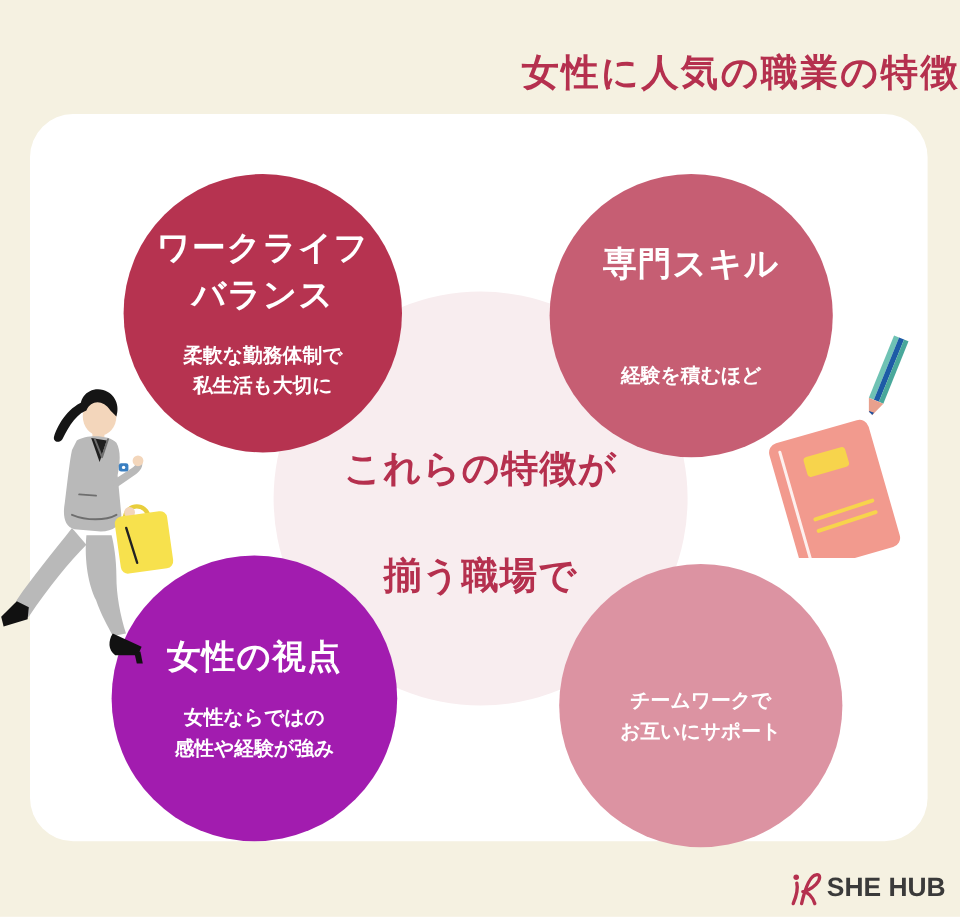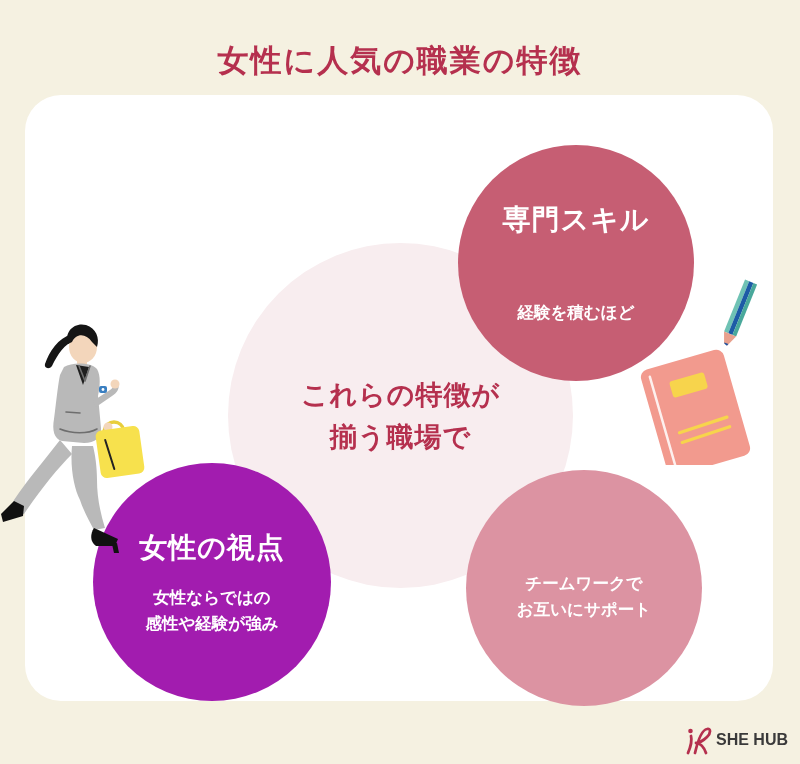--- a/index.html
+++ b/index.html
@@ -5,75 +5,86 @@
   * { margin:0; padding:0; box-sizing:border-box; }
   html,body { width:800px; height:764px; }
   body {
     background:#f5f1e1;
     font-family:"DejaVu Sans", sans-serif;
     position:relative;
     overflow:hidden;
   }
   .page-title {
     position:absolute; top:40px; left:0; width:100%;
-    text-align:center;
+    text-align:right;
     font-size:31px; font-weight:bold;
     color:#b5304e; letter-spacing:2px;
   }
   .card {
     position:absolute; left:25px; top:95px;
     width:748px; height:606px;
     background:#ffffff; border-radius:36px;
   }
   .center-circle {
     position:absolute; left:203px; top:148px;
     width:345px; height:345px; border-radius:50%;
     background:#f8edef;
     display:flex; flex-direction:column; justify-content:center; align-items:center;
     text-align:center; z-index:1;
   }
   .center-line {
-    color:#b5304e; font-size:27px; font-weight:bold; line-height:1.55;
+    color:#b5304e; font-size:31px; font-weight:bold; line-height:1.55;
     letter-spacing:1px;
+    margin-top:40px;
   }
   .feature {
     position:absolute; border-radius:50%;
     display:flex; flex-direction:column; justify-content:center; align-items:center;
     text-align:center; color:#ffffff; z-index:2;
   }
   .f-tl { left:78px;  top:50px;  width:232px; height:232px; background:#b63350; }
   .f-tr { left:433px; top:50px;  width:236px; height:236px; background:#c65e73;gap:43px; }
   .f-bl { left:68px;  top:368px; width:238px; height:238px; background:#a21caf; }
   .f-br { left:441px; top:375px; width:236px; height:236px; background:#dc93a2; }
   .f-title { font-size:28px; font-weight:bold; line-height:1.4; letter-spacing:1px; }
   .f-desc  { margin-top:18px; font-size:16.5px; font-weight:bold; line-height:1.55; }
   .f-desc span, .f-title span, .center-line { display:block; }
   .woman-illo { position:absolute; left:0; top:300px; z-index:6; }
   .desk-illo  { position:absolute; left:625px; top:265px; z-index:3; }
   .brand {
     position:absolute; top:722px; right:12px;
     display:flex; align-items:center; gap:2px;
   }
   .brand-name {
-    font-size:16px; font-weight:bold; color:#3a3a3a;
+    font-size:22px; font-weight:bold; color:#3a3a3a;
     letter-spacing:0px; font-family:"Liberation Sans", sans-serif;
   }
 </style>
 </head>
 <body>
 
 <h1 class="page-title">女性に人気の職業の特徴</h1>
 
 <div class="card">
 
   <div class="center-circle">
     <span class="center-line">これらの特徴が</span>
     <span class="center-line">揃う職場で</span>
   </div>
 
+  <div class="feature f-tl">
+    <div class="f-title">
+      <span>ワークライフ</span>
+      <span>バランス</span>
+    </div>
+    <div class="f-desc">
+      <span>柔軟な勤務体制で</span>
+      <span>私生活も大切に</span>
+    </div>
+  </div>
 
   <div class="feature f-tr">
     <div class="f-title">
       <span>専門スキル</span>
     </div>
     <div class="f-desc">
       <span>経験を積むほど</span>
     </div>
   </div>
 

